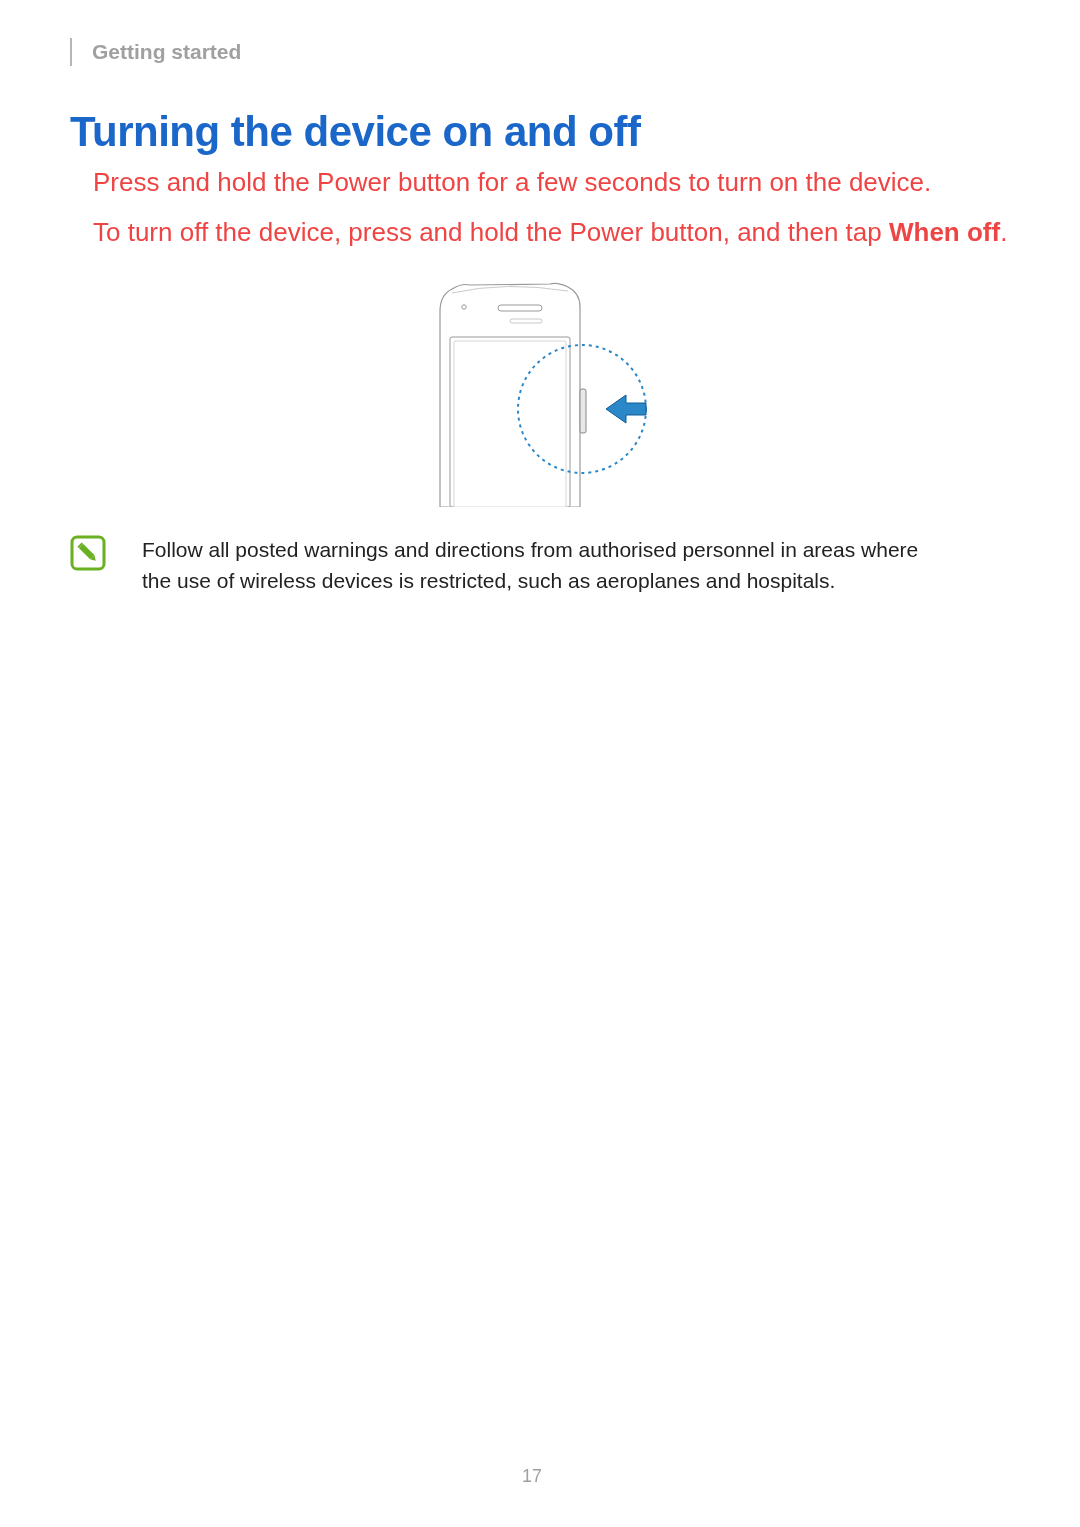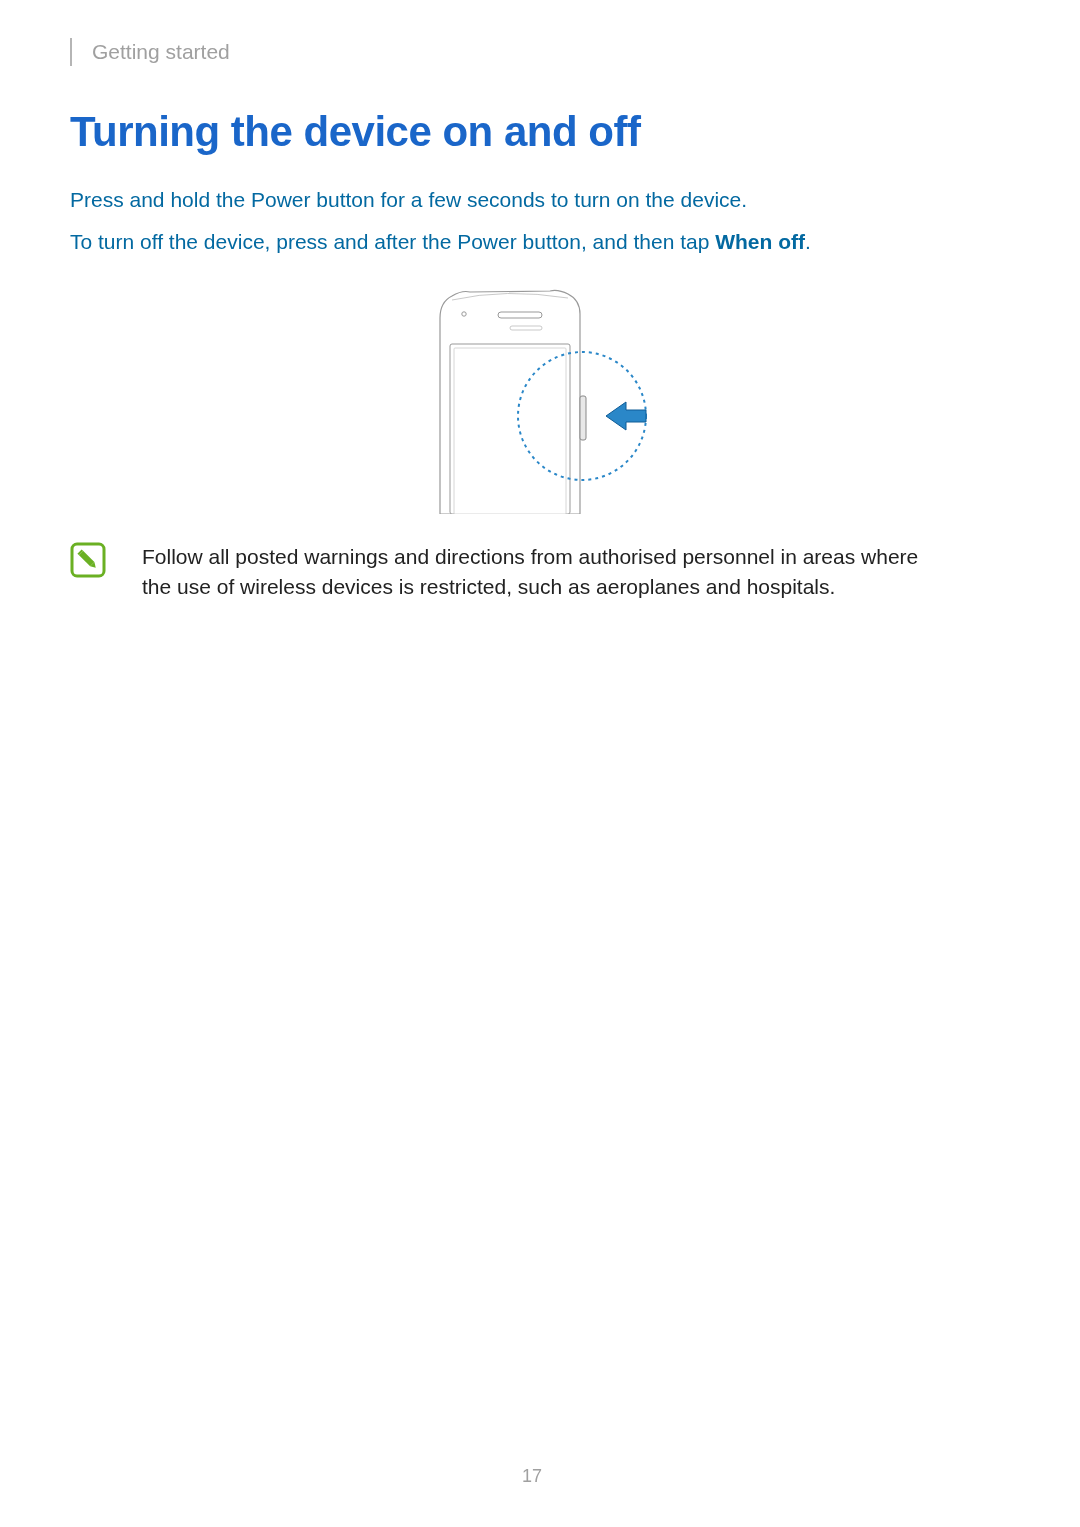--- a/index.html
+++ b/index.html
@@ -25,34 +25,35 @@
     }
     .header-divider {
       width: 2px;
       height: 28px;
       background: #b5b5b5;
       margin-right: 20px;
     }
     .section-label {
       color: #a0a0a0;
       font-size: 21px;
-      font-weight: 400;
+      font-weight: 700;
     }
     .title {
       color: #1a66c9;
       font-size: 42px;
       font-weight: 700;
-      margin-bottom: 29px;
+      margin-bottom: 8px;
       letter-spacing: -0.5px;
     }
     .body-text {
-      color: #0369a1;
-      font-size: 21px;
+      color: #ef4444;
+      font-size: 26px;
       line-height: 1.45;
       margin-bottom: 12px;
+      margin-left: 23px;
     }
     .body-text strong {
       font-weight: 700;
     }
     .illustration-wrap {
       display: flex;
       justify-content: center;
       margin-top: 26px;
       margin-bottom: 28px;
     }
@@ -97,21 +98,21 @@
 
   <div class="header-area">
     <div class="header-divider"></div>
     <div class="section-label">Getting started</div>
   </div>
 
   <h1 class="title">Turning the device on and off</h1>
 
   <p class="body-text">Press and hold the Power button for a few seconds to turn on the device.</p>
   <p class="body-text">
-    <span>To turn off the device, press and after the Power button, and then tap </span><strong>When off</strong><span>.</span>
+    <span>To turn off the device, press and hold the Power button, and then tap </span><strong>When off</strong><span>.</span>
   </p>
 
   <div class="illustration-wrap">
     <svg class="illustration" viewBox="0 0 260 230">
 
       <path d="M 60 8 Q 52 6 42 12 Q 30 18 30 34 L 30 230 L 170 230 L 170 30 Q 170 16 158 10 Q 148 5 140 7 Z" fill="#ffffff" stroke="#999" stroke-width="1.2"></path>
 
       <path d="M 42 16 Q 95 4 158 14" fill="none" stroke="#bbb" stroke-width="0.8"></path>
 
       <circle cx="54" cy="30" r="2.2" fill="none" stroke="#999" stroke-width="1"></circle>

